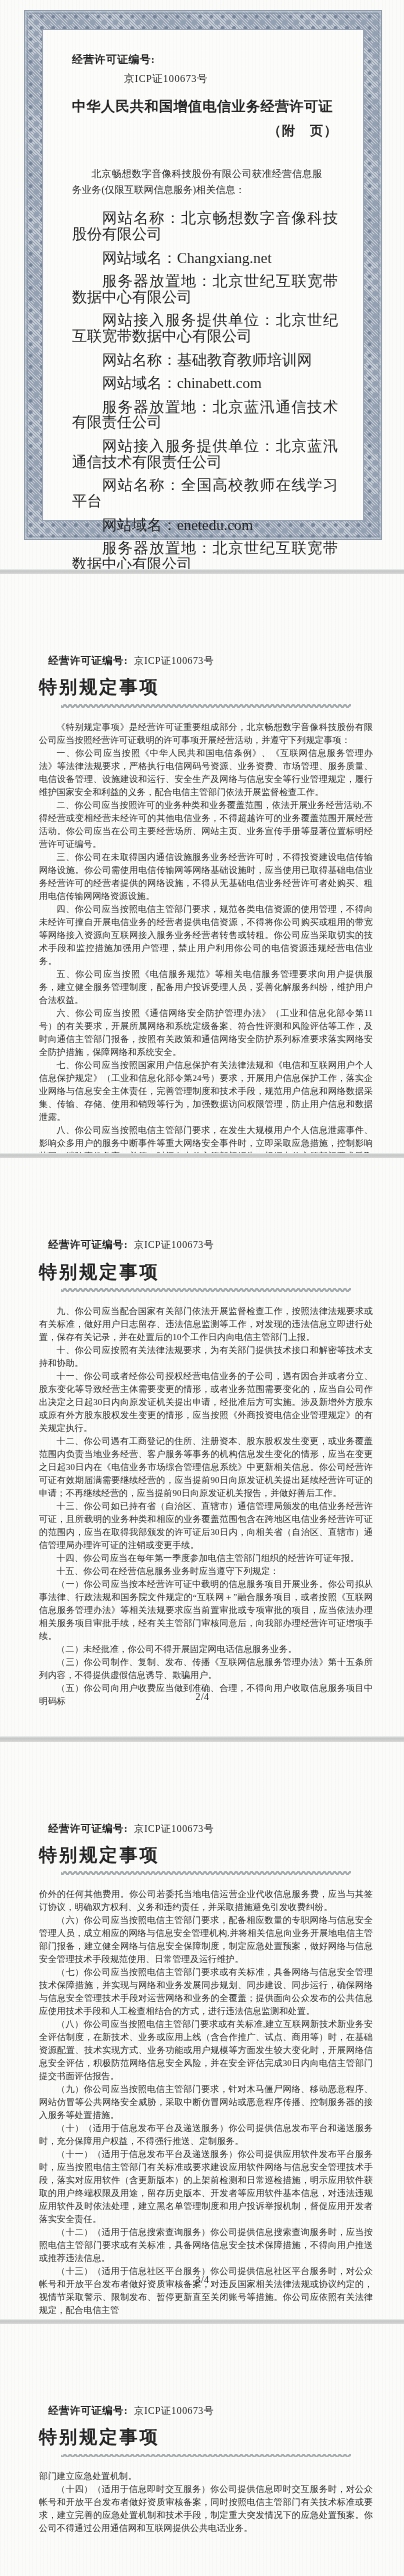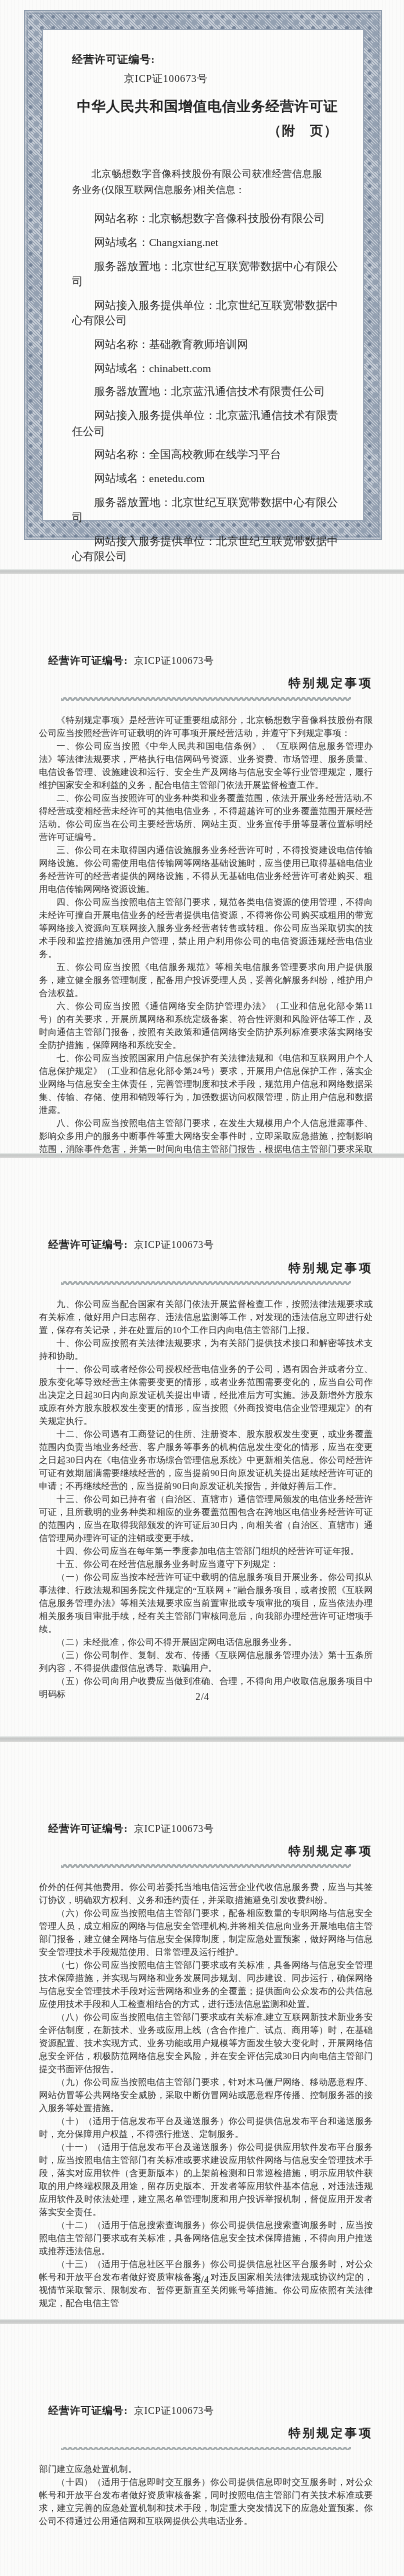--- a/index.html
+++ b/index.html
@@ -41,39 +41,39 @@
   .cert-inner{
     position:absolute;top:18px;bottom:18px;left:17px;right:17px;
     box-sizing:border-box;
     background-color:#fcfcfb;
     background-image:repeating-linear-gradient(90deg, rgba(70,70,80,0.016) 0 1px, transparent 1px 3.6px);
     border:0.5px solid #97a3b3;
     padding:23px 25px 0 29px;
   }
   .cert-no-label{font-size:10.8px;font-weight:700;letter-spacing:0.5px;}
   .cert-no-val{font-size:10.3px;margin:5.2px 0 0 52px;letter-spacing:0.5px;}
-  .cert-title{font-size:14px;font-weight:700;text-align:right;letter-spacing:0.5px;margin:11.3px 0 0 0;}
+  .cert-title{font-size:14px;font-weight:700;text-align:left;letter-spacing:0.5px;margin:11.3px 0 0 0;}
   .cert-subtitle{font-size:13px;font-weight:700;text-align:right;letter-spacing:1px;margin-top:6.2px;}
   .cert-intro{font-size:9.8px;line-height:16px;text-indent:2em;text-align:justify;margin:26px 16px 0 0;}
   .cert-fields{margin-top:13.4px;}
   .cert-fields .field{
-    font-size:11px;line-height:15.5px;margin:0 0 8.2px 0;
+    font-size:15px;line-height:15.5px;margin:0 0 8.2px 0;
     text-indent:2em;text-align:justify;
   }
 
   
   .page-special{box-sizing:border-box;padding:0 32px 0 39px;}
   .p2{height:579px;}
   .p3{height:578px;}
   .p4{height:577px;}
   .p5{height:550px;}
   .sp-head{padding-top:80px;padding-left:9.3px;font-size:10.3px;}
   .sp-head .lbl{font-weight:700;letter-spacing:0.5px;}
   .sp-head .num{font-size:9.8px;margin-left:6.2px;letter-spacing:0.5px;}
-  .sp-title{font-size:12px;font-weight:700;text-align:right;letter-spacing:2.1px;margin:7.2px 0 0 0;}
+  .sp-title{font-size:18px;font-weight:700;text-align:left;letter-spacing:2.1px;margin:7.2px 0 0 0;}
   .sp-zigzag{
     width:290px;height:3.6px;margin:4.6px auto 0 auto;
     background:
       linear-gradient(135deg, transparent 38%, #98a0a2 38% 62%, transparent 62%) 0 0/5.2px 3.6px repeat-x,
       linear-gradient(45deg, transparent 38%, #98a0a2 38% 62%, transparent 62%) 2.6px 0/5.2px 3.6px repeat-x;
     opacity:.85;
   }
   .sp-body{margin-top:13px;font-family:Liberation Serif, serif;}
   .sp-body p{
     margin:0;font-size:8.8px;line-height:13px;

